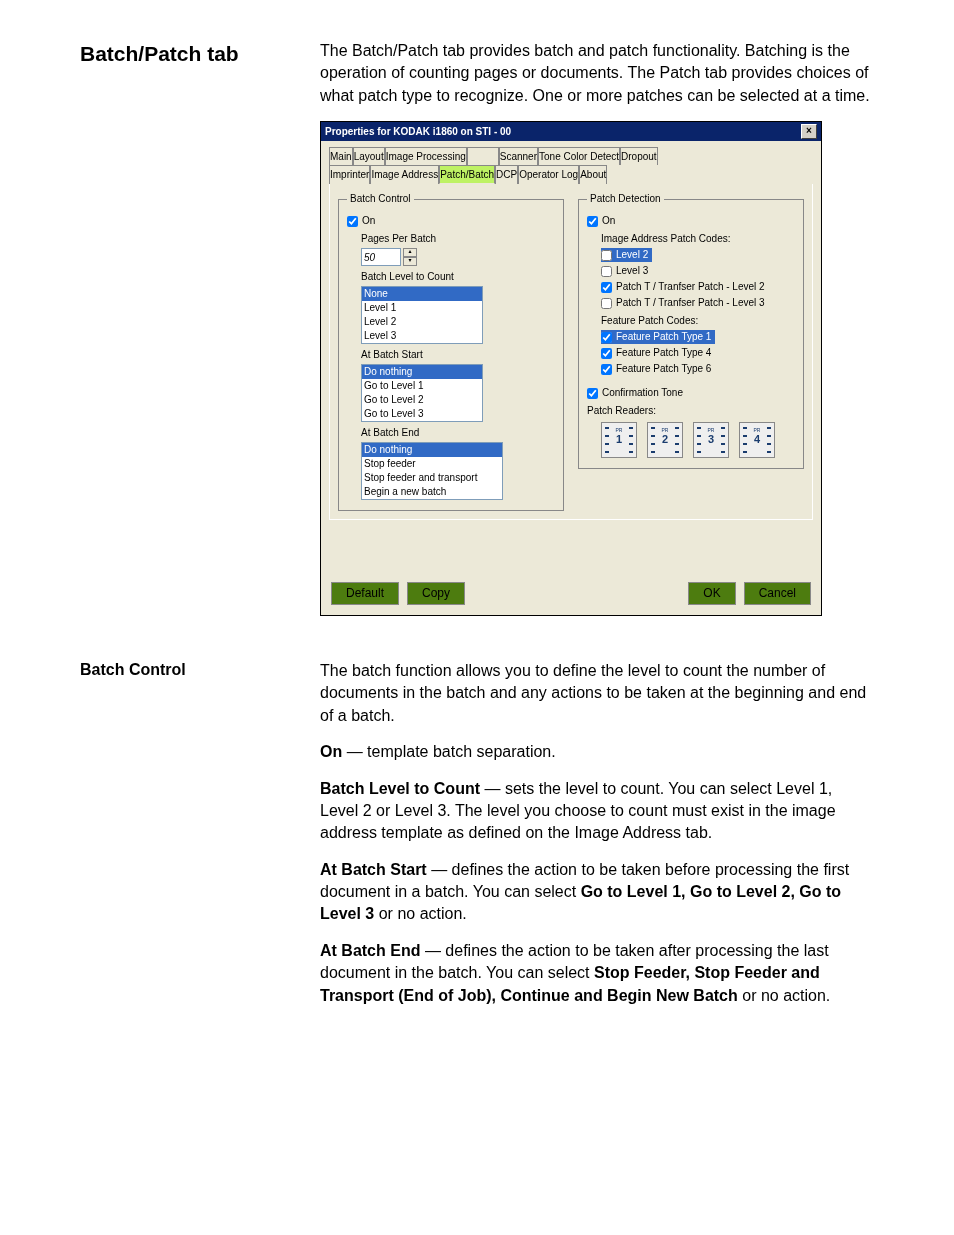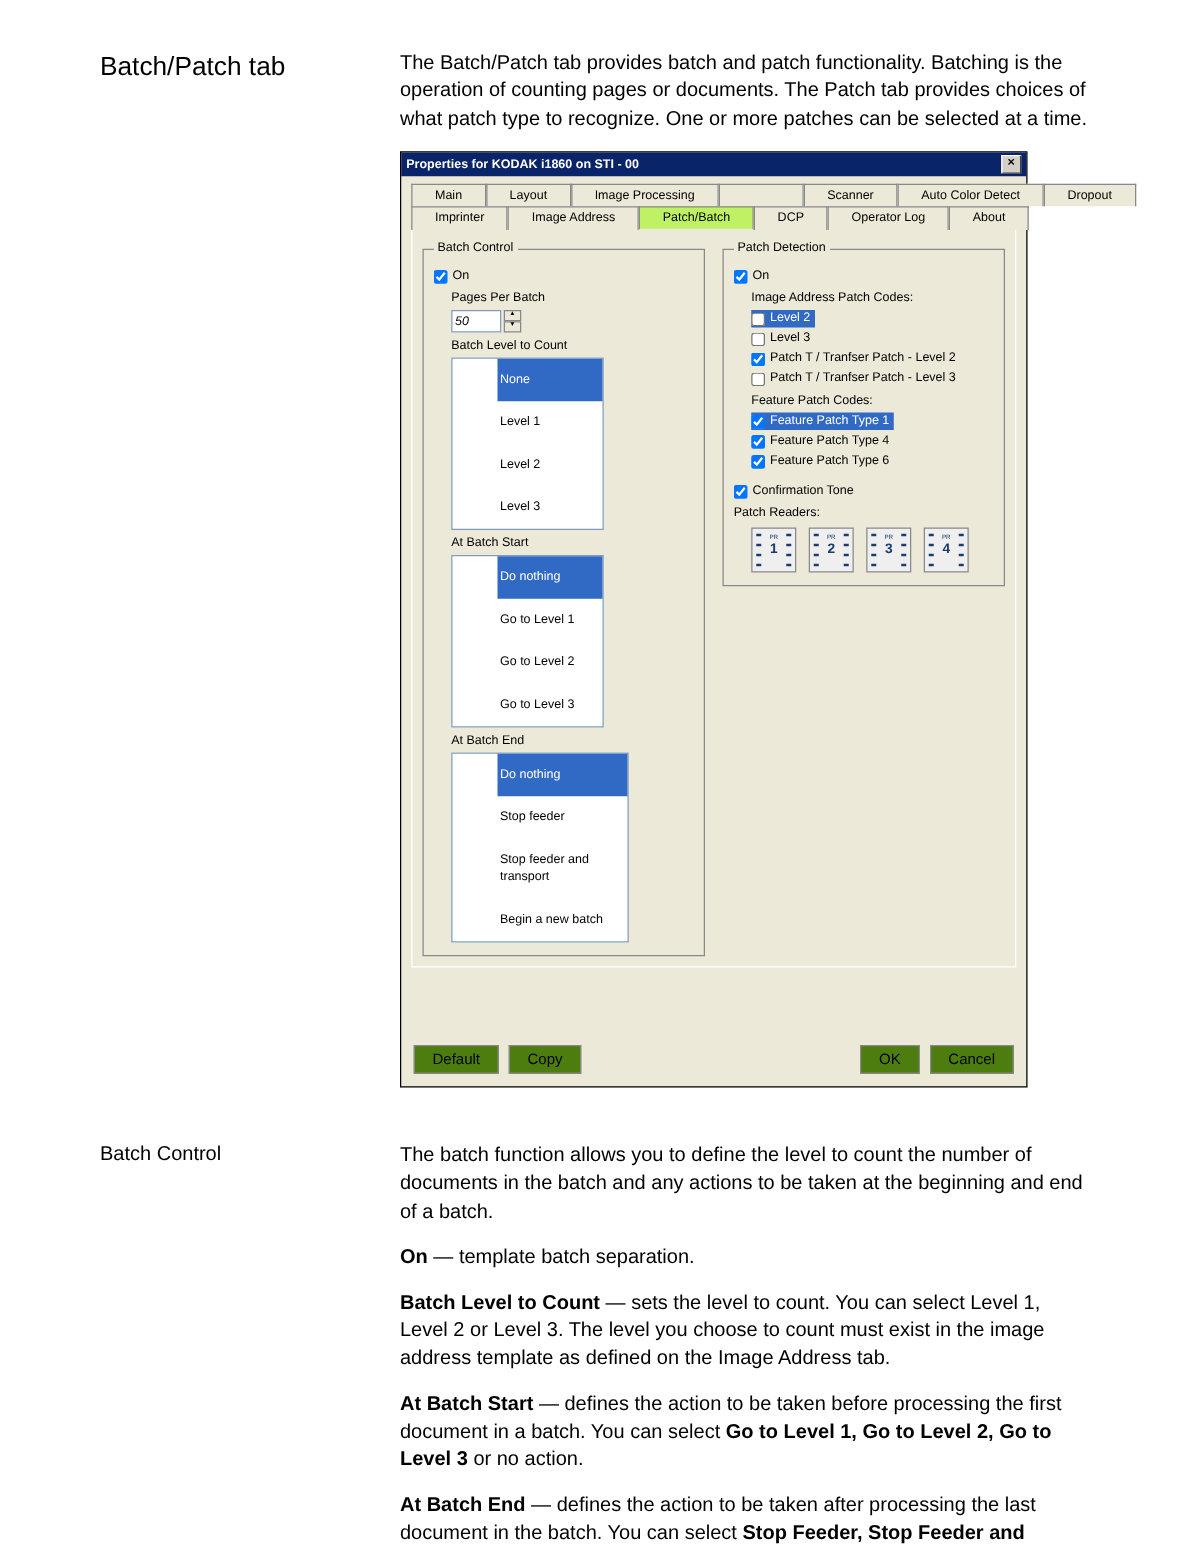--- a/index.html
+++ b/index.html
@@ -10,21 +10,21 @@
     color: #000;
   }
   .content-row {
     display: flex;
     align-items: flex-start;
     margin-bottom: 16px;
   }
   .side-heading {
     width: 240px;
     flex: 0 0 240px;
-    font-weight: normal;
+    font-weight: bold;
     font-size: 21px;
     line-height: 1.3;
   }
   .side-heading.small {
     font-size: 16px;
   }
   .body-col {
     flex: 1;
     font-size: 16px;
     line-height: 1.4;
@@ -65,21 +65,21 @@
     font-size: 10px;
   }
   .tabs {
     padding: 6px 8px 0 8px;
     line-height: 1.5;
   }
   .tabrow { display:flex; flex-wrap: nowrap; }
   .tab {
     border: 1px solid #888;
     border-bottom: none;
-    padding: 1px 18px;
+    padding: 1px 0;
     background: #ece9d8;
     font-size: 10px;
     white-space: nowrap;
   }
   .dlg-body {
     background:#ece9d8;
     border:1px solid #fff;
     border-top: none;
     margin: 0 8px 8px 8px;
     padding: 8px;
@@ -100,21 +100,21 @@
   .spin input { width:34px; height:14px; font-size:10px; border:1px solid #7f9db9;font-style:italic; }
   .spin-btns { display:flex; flex-direction:column; margin-left:2px; }
   .spin-btns div { width:12px; height:7px; background:#ece9d8; border:1px solid #888; font-size:6px; line-height:5px; text-align:center; }
   .listbox {
     background:#fff;
     border:1px solid #7f9db9;
     margin-left:14px;
     width: 120px;
     font-size:10px;
   }
-  .listbox .opt { padding:10px 2px;margin-left:36px; }
+  .listbox .opt { padding:0 2px; }
   .listbox .sel { background:#316ac5; color:#fff; }
   .patch-readers { display:flex; gap:10px; margin: 4px 0 0 14px; }
   .reader {
     width: 34px; height:34px;
     border:1px solid #888;
     display:flex; flex-direction:column;
     align-items:center; justify-content:center;
     background:#efefef;
     position:relative;
   }
@@ -154,21 +154,21 @@
         <span>Properties for KODAK i1860 on STI - 00</span>
         <div class="close-x">×</div>
       </div>
       <div class="tabs">
         <div class="tabrow">
           <div class="tab">Main</div>
           <div class="tab">Layout</div>
           <div class="tab">Image Processing</div>
           <div class="tab" style="flex:0 0 30px"></div>
           <div class="tab">Scanner</div>
-          <div class="tab">Auto Color Detect</div>
+          <div class="tab">Tone Color Detect</div>
           <div class="tab">Dropout</div>
         </div>
         <div class="tabrow">
           <div class="tab">Imprinter</div>
           <div class="tab">Image Address</div>
           <div class="tab" style="background:#bef264;border-bottom:1px solid #ece9d8">Patch/Batch</div>
           <div class="tab">DCP</div>
           <div class="tab">Operator Log</div>
           <div class="tab">About</div>
         </div>

